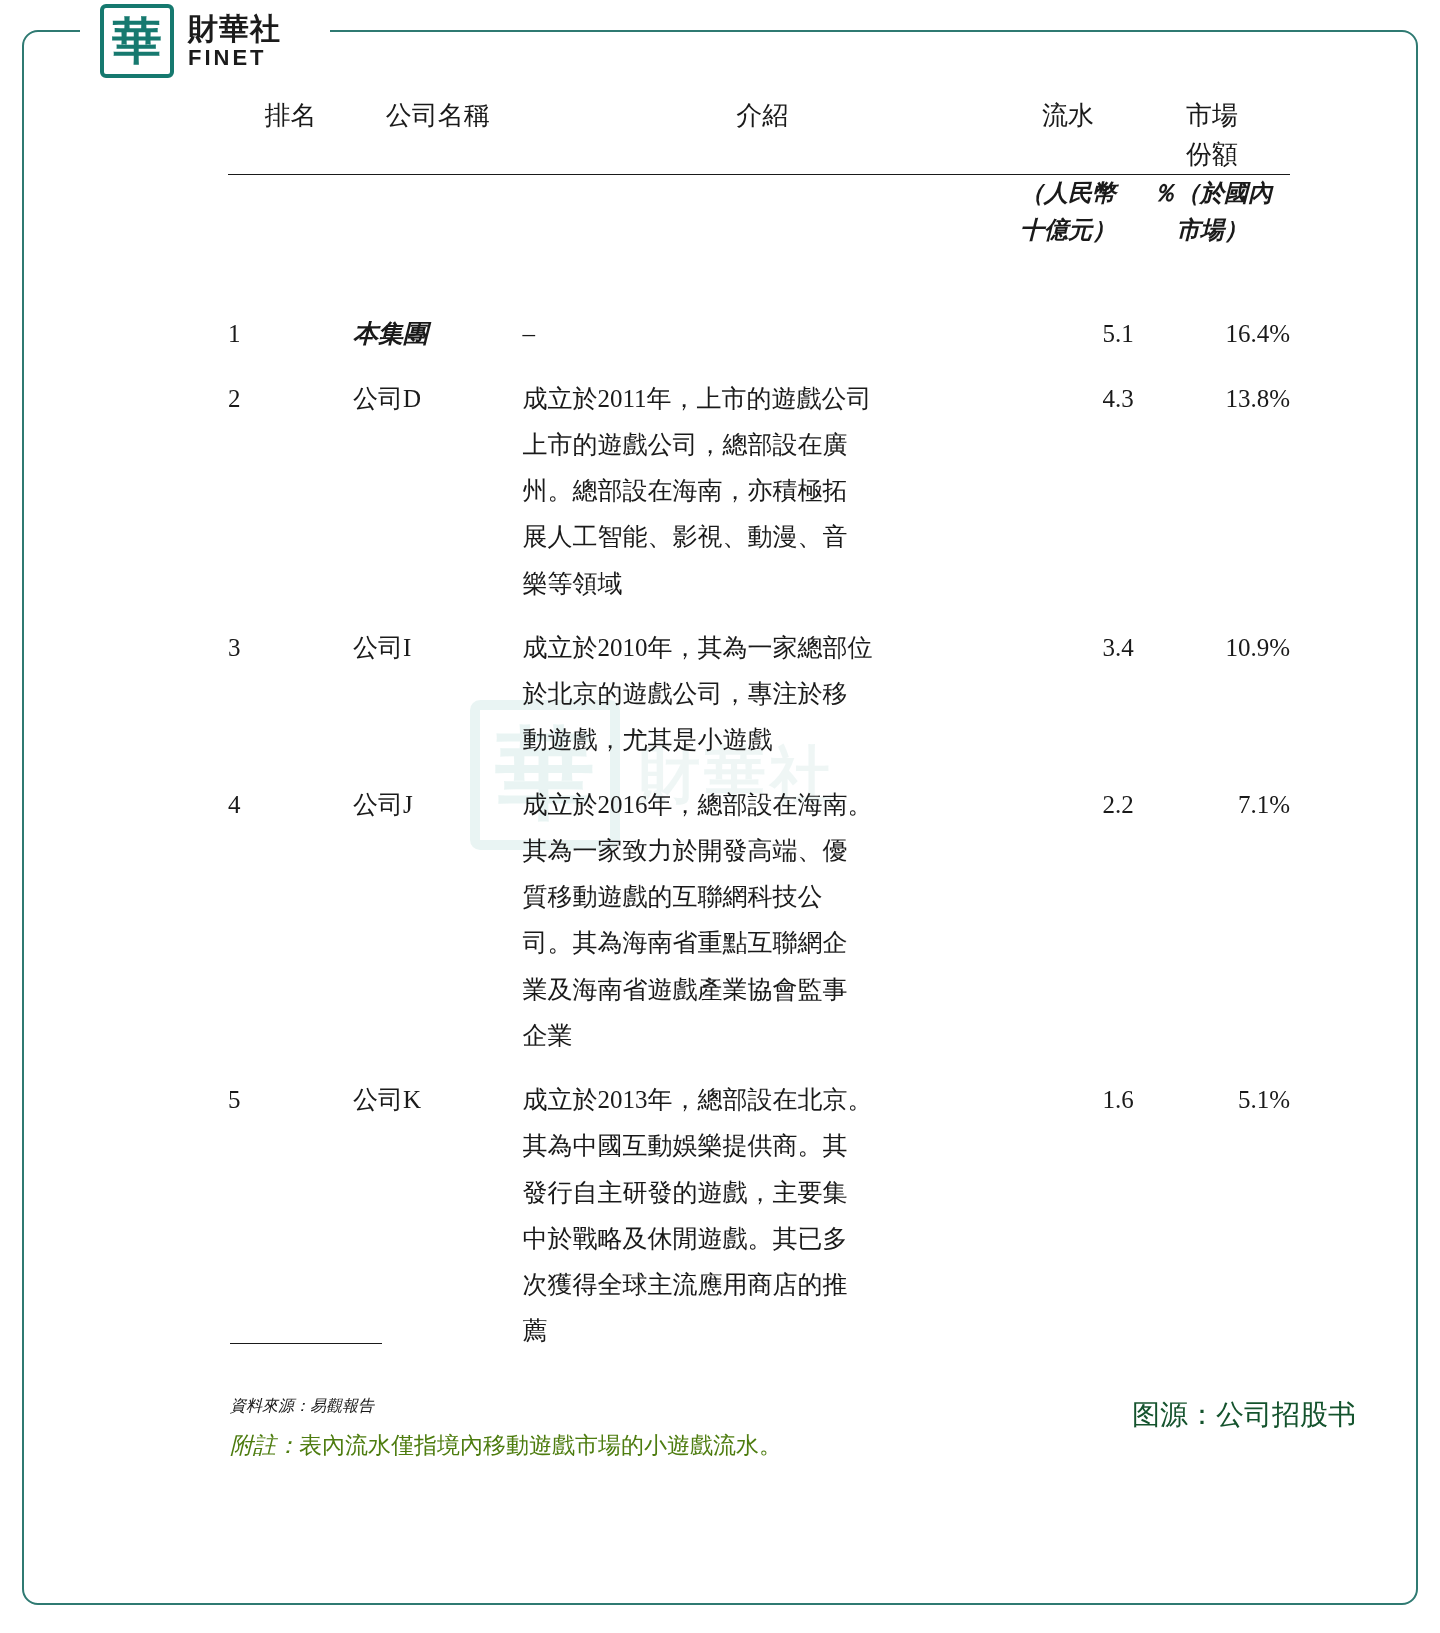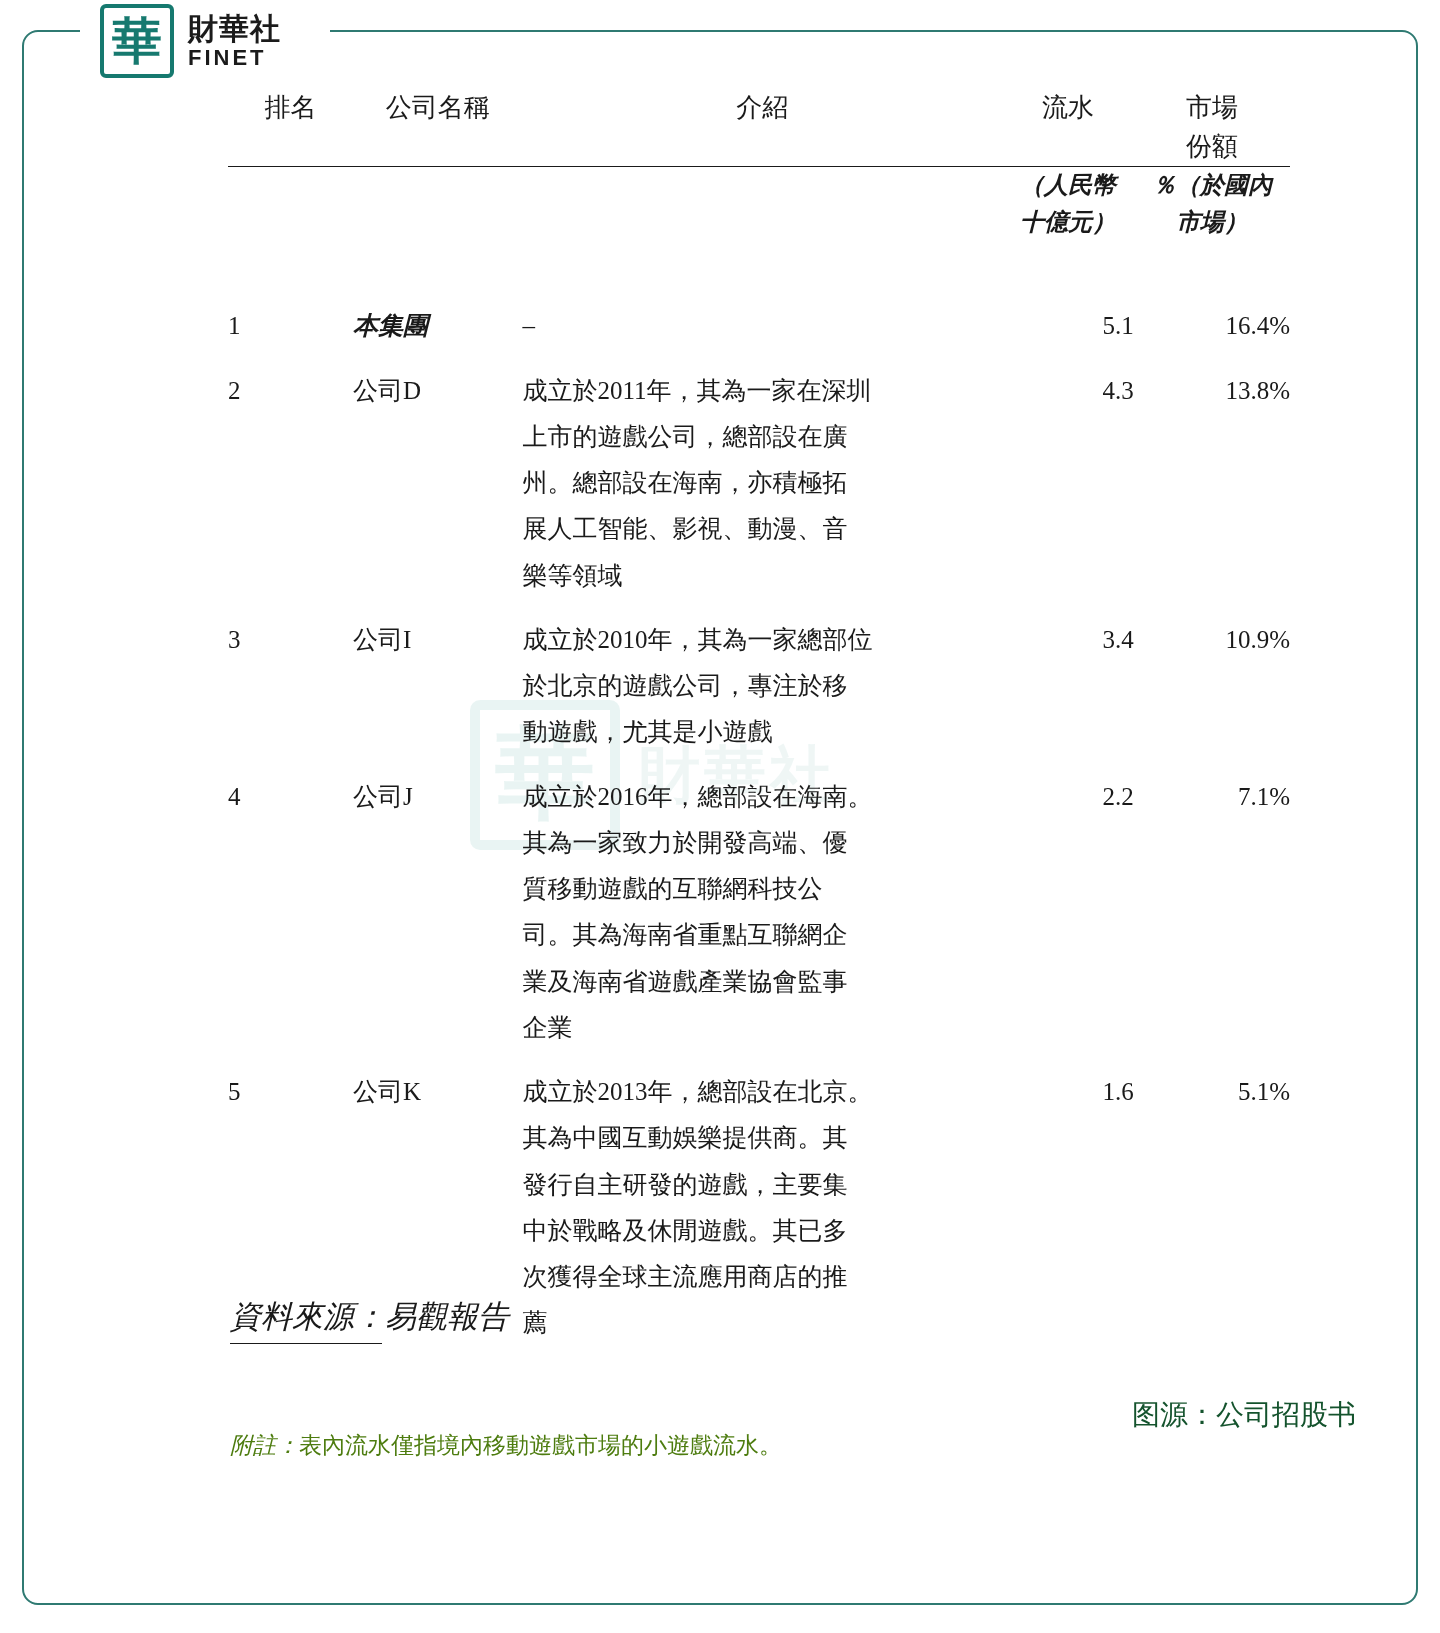--- a/index.html
+++ b/index.html
@@ -131,21 +131,21 @@
     position: absolute;
     left: 0;
     top: 0;
     width: 100%;
     height: 100%;
     z-index: 2;
   }
   table.main {
     position: absolute;
     left: 228px;
-    top: 88px;
+    top: 96px;
     width: 1062px;
     border-collapse: collapse;
     font-size: 25px;
   }
   table.main th, table.main td {
     vertical-align: top;
     padding: 0;
   }
   .th-label {
     text-align: center;
@@ -215,23 +215,23 @@
   .source-rule {
     position: absolute;
     left: 230px;
     top: 1343px;
     width: 152px;
     border-top: 1.6px solid #1a1a1a;
   }
   .source-line {
     position: absolute;
     left: 230px;
-    top: 1296px;
+    top: 1396px;
     font-style: italic;
-    font-size: 31px;
+    font-size: 16px;
     color: #1a1a1a;
     text-align: right;
   }
   .note-line {
     position: absolute;
     left: 230px;
     top: 1430px;
     font-size: 23px;
     color: #4d7c0f;
   }
@@ -322,21 +322,21 @@
             <span class="hang">–</span>
           </td>
           <td class="num">5.1</td>
           <td class="share">16.4%</td>
         </tr>
 
         <tr class="row">
           <td class="rank">2</td>
           <td class="name">公司D</td>
           <td class="desc">
-            <span class="hang">成立於2011年，其為一家在深圳</span>
+            <span class="hang">成立於2011年，上市的遊戲公司</span>
             <span class="hang">上市的遊戲公司，總部設在廣</span>
             <span class="hang">州。總部設在海南，亦積極拓</span>
             <span class="hang">展人工智能、影視、動漫、音</span>
             <span class="hang">樂等領域</span>
           </td>
           <td class="num">4.3</td>
           <td class="share">13.8%</td>
         </tr>
 
         <tr class="row">

